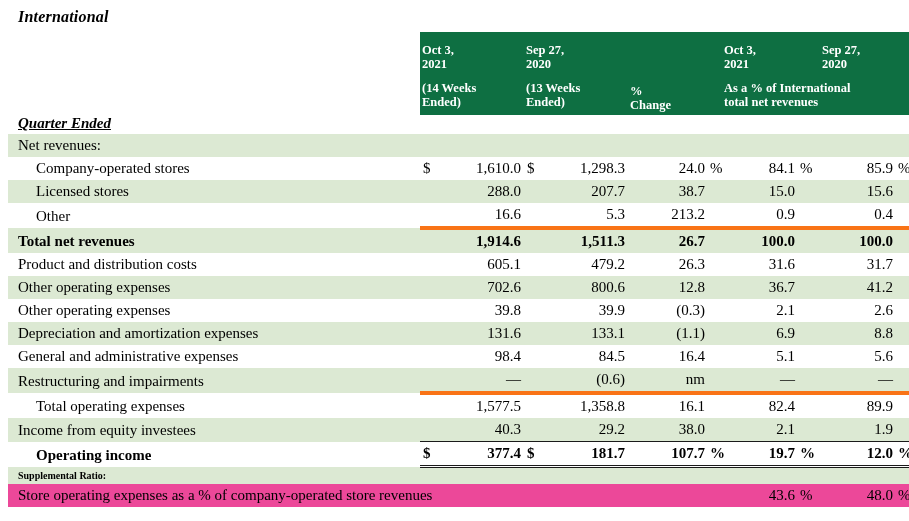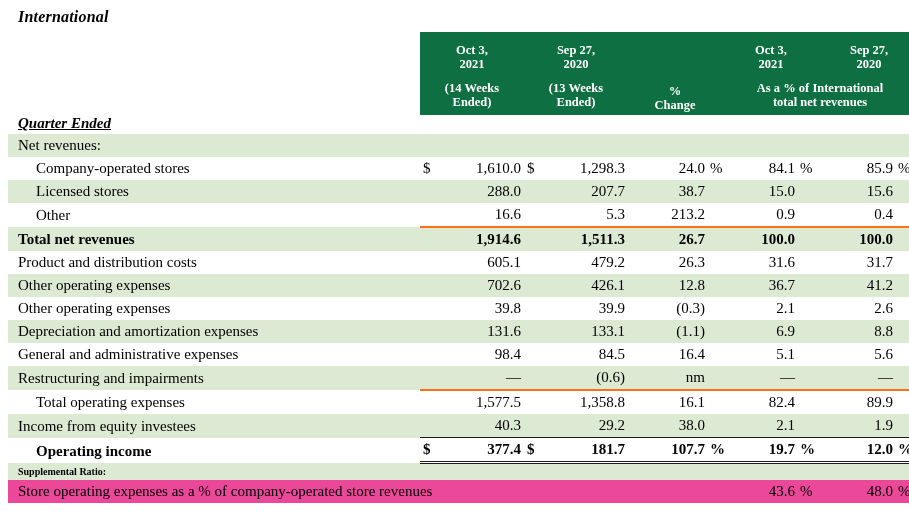--- a/index.html
+++ b/index.html
@@ -51,21 +51,20 @@
   col.c-p1    { width: 76px; }
   col.c-ps1   { width: 22px; }
   col.c-p2    { width: 76px; }
   col.c-ps2   { width: 22px; }
 
   
   .hdr-green {
     background: #0e6f42;
     color: #ffffff;
     font-weight: bold;
-    text-align: center;
     font-size: 12.5px;
     line-height: 1.18;
     vertical-align: middle;
   }
   .hdr-cell-top {
     height: 36px;
     padding: 4px 2px 2px 2px !important;
   }
   .hdr-cell-bot {
     height: 34px;
@@ -112,21 +111,21 @@
     font-size: 15px;
   }
   td.sym {
     text-align: left;
     padding: 3px 2px 3px 2px !important;
     font-size: 15px;
     white-space: nowrap;
   }
 
   
-  .rule-top td.ruled { border-top: 2px solid #f97316; }
+  .rule-top td.ruled { border-top: 4px solid #f97316; }
   .rule-dbl td.ruled {
     border-top: 1px solid #1a1a1a;
     border-bottom: 3px double #1a1a1a;
   }
 
   .supp td {
     background: #dce9d3;
     font-weight: bold;
     font-size: 10px;
   }
@@ -275,21 +274,21 @@
           <td class="num">31.6</td>
           <td class="sym"></td>
           <td class="num">31.7</td>
           <td class="sym"></td>
         </tr>
         <tr class="band">
           <td class="lbl">Other operating expenses</td>
           <td class="cur"></td>
           <td class="num">702.6</td>
           <td class="cur"></td>
-          <td class="num">426.1</td>
+          <td class="num">800.6</td>
           <td class="num">12.8</td>
           <td class="sym"></td>
           <td class="num">36.7</td>
           <td class="sym"></td>
           <td class="num">41.2</td>
           <td class="sym"></td>
         </tr>
         <tr class="plain">
           <td class="lbl">Other operating expenses</td>
           <td class="cur"></td>

